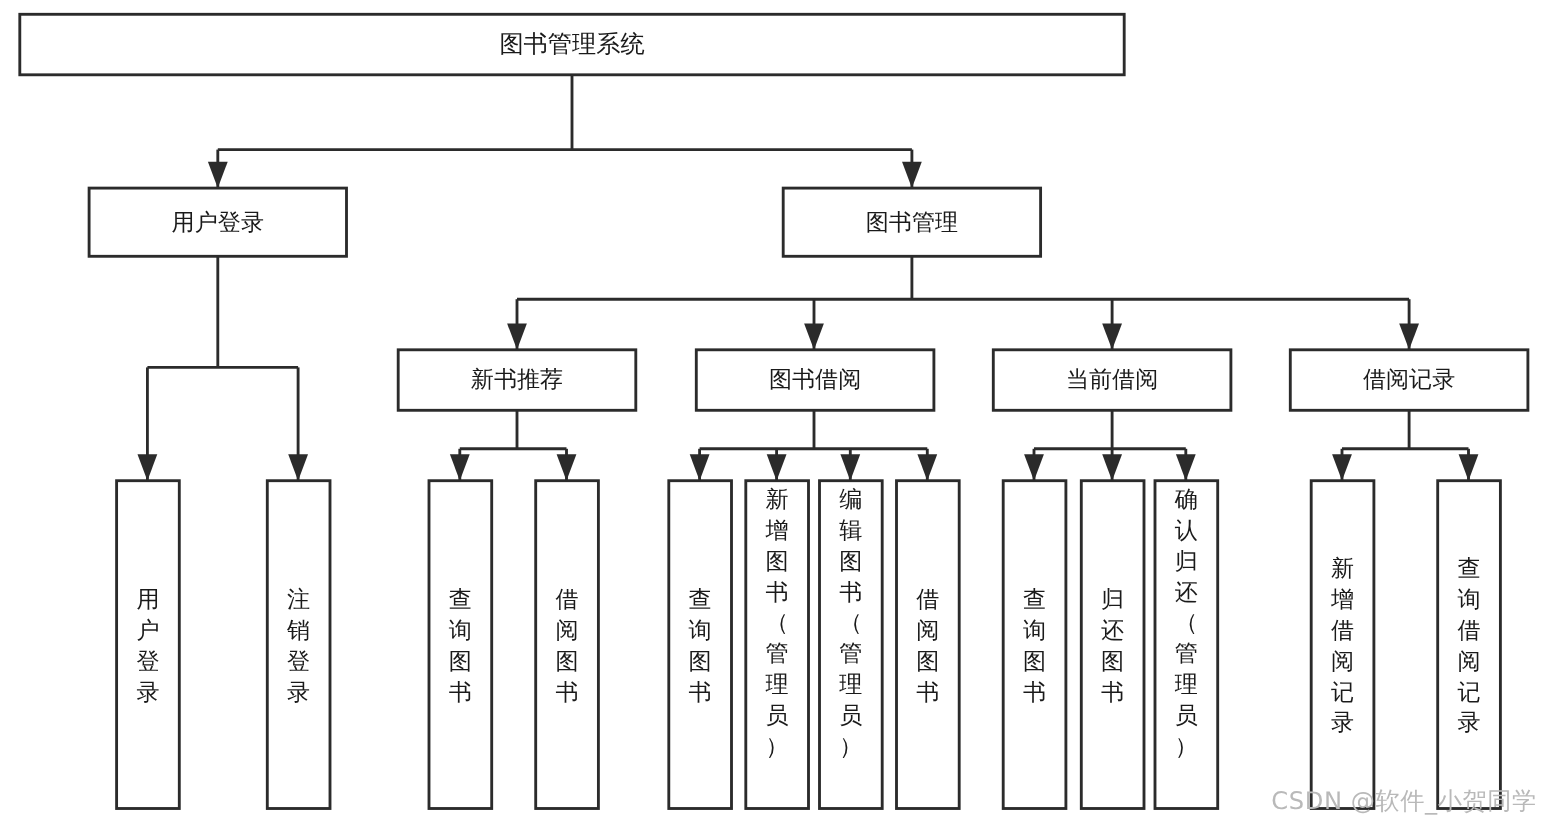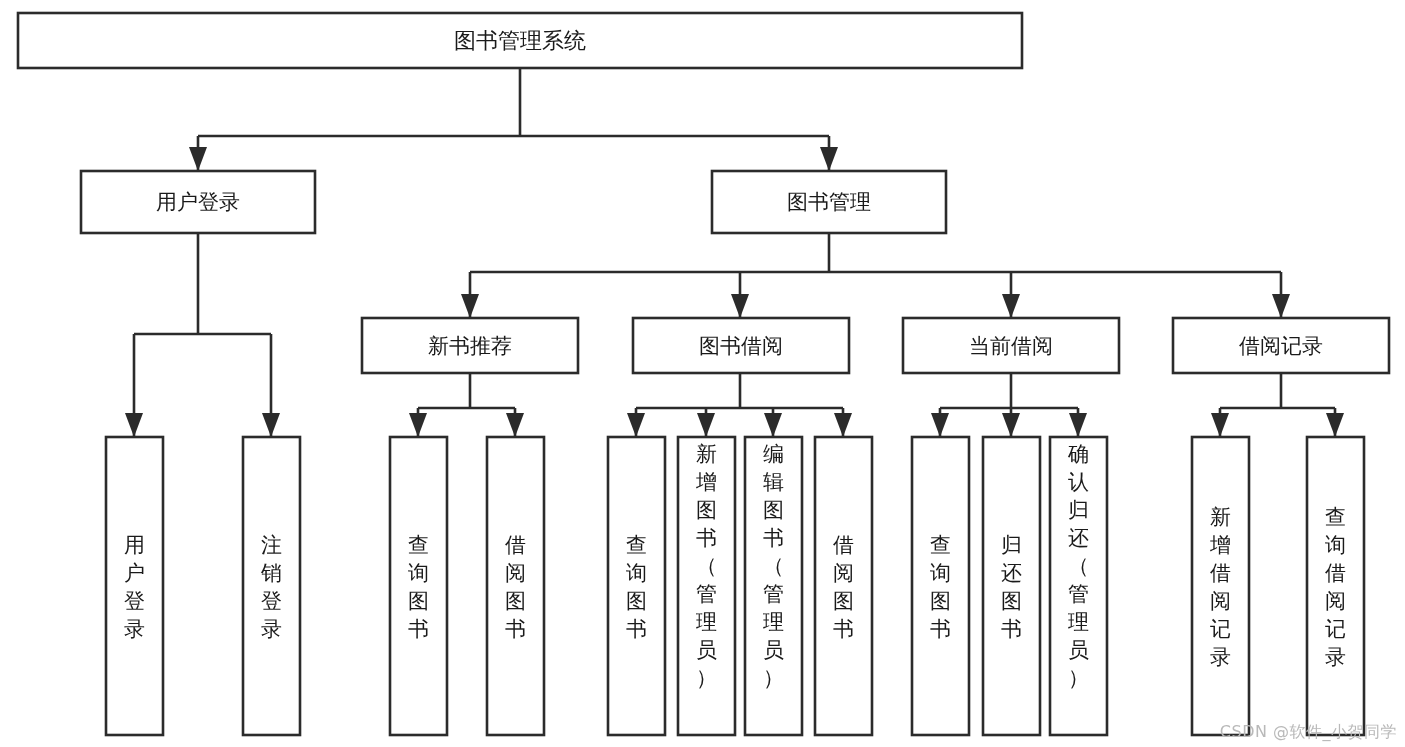--- a/index.html
+++ b/index.html
@@ -58,21 +58,21 @@
     font-family: "DejaVu Sans", "Liberation Sans", sans-serif;
     font-size: 21px;
     fill: #1a1a1a;
     text-anchor: middle;
   }
   .watermark {
     position: absolute;
     right: 8px;
     bottom: 4px;
     font-family: "DejaVu Sans", "Liberation Sans", sans-serif;
-    font-size: 16px;
+    font-size: 22px;
     color: #b9b9b9;
     letter-spacing: 0.5px;
     white-space: nowrap;
     user-select: none;
   }
 </style>
 </head>
 <body>
 
 <div id="diagram-root">

